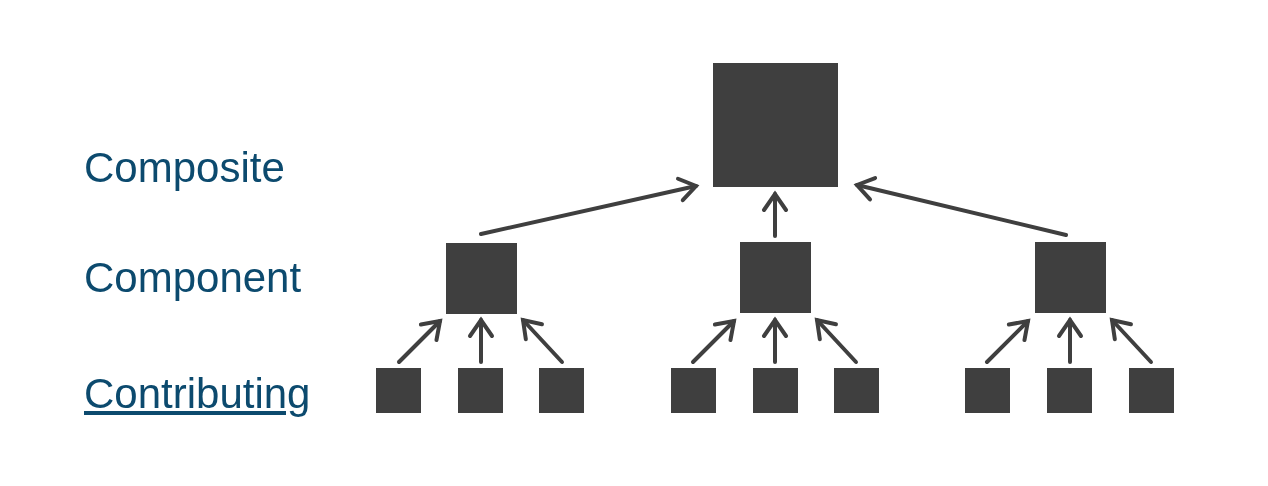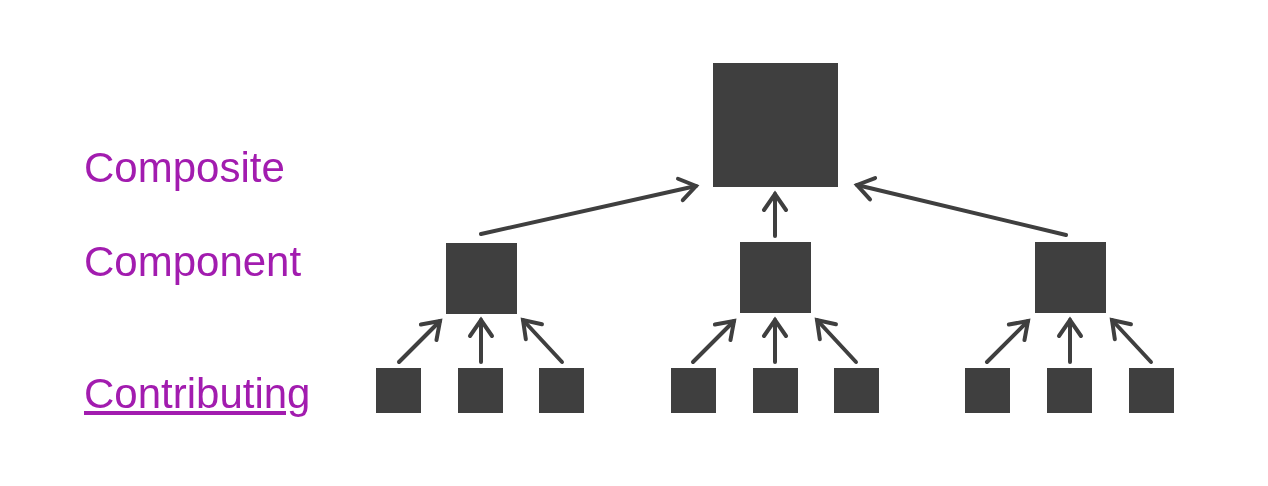--- a/index.html
+++ b/index.html
@@ -13,25 +13,25 @@
     height: 486px;
     background: #ffffff;
     overflow: hidden;
     font-family: "Liberation Sans", "DejaVu Sans", sans-serif;
   }
   .row-label {
     position: absolute;
     left: 84px;
     font-size: 42px;
     line-height: 1;
-    color: #a21caf;
+    color: #0c4a6e;
     white-space: nowrap;
   }
   .row-label.composite   { top: 147px; }
-  .row-label.component   { top: 241px; }
+  .row-label.component   { top: 257px; }
   .row-label.contributing{ top: 373px; text-decoration: underline; }
   .diagram-svg {
     position: absolute;
     left: 0;
     top: 0;
     width: 1268px;
     height: 486px;
   }
   .node  { fill: #3f3f3f; }
   .link  { stroke: #3f3f3f; stroke-width: 4; fill: none; stroke-linecap: round; }

